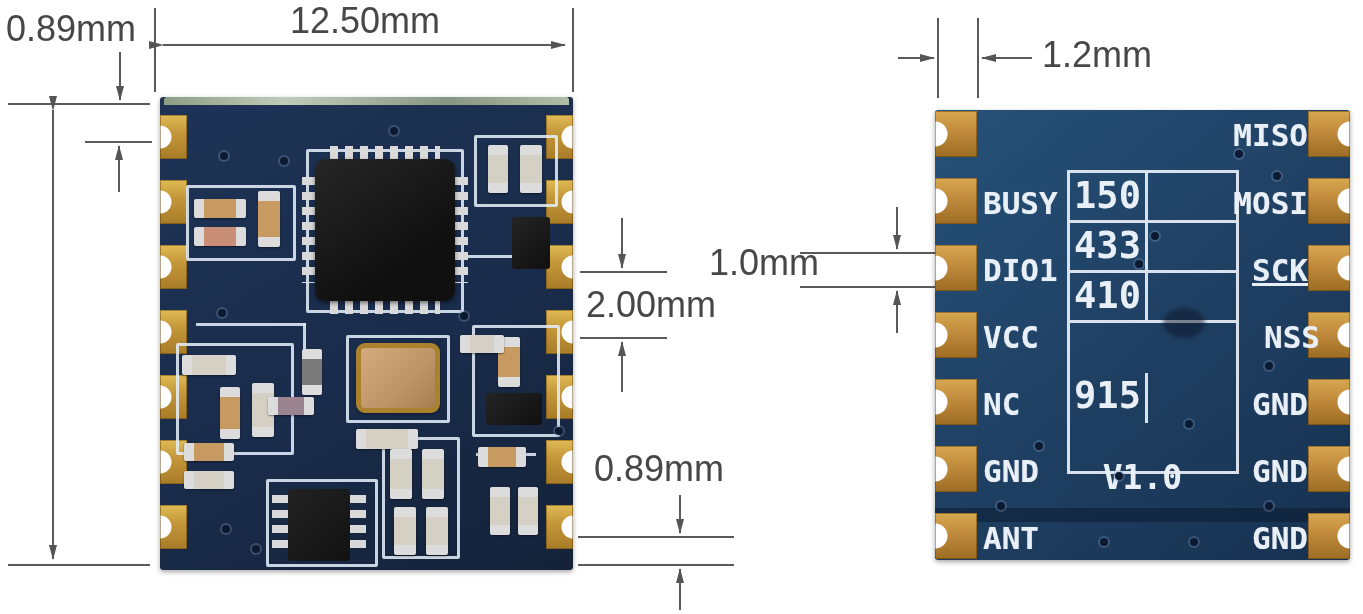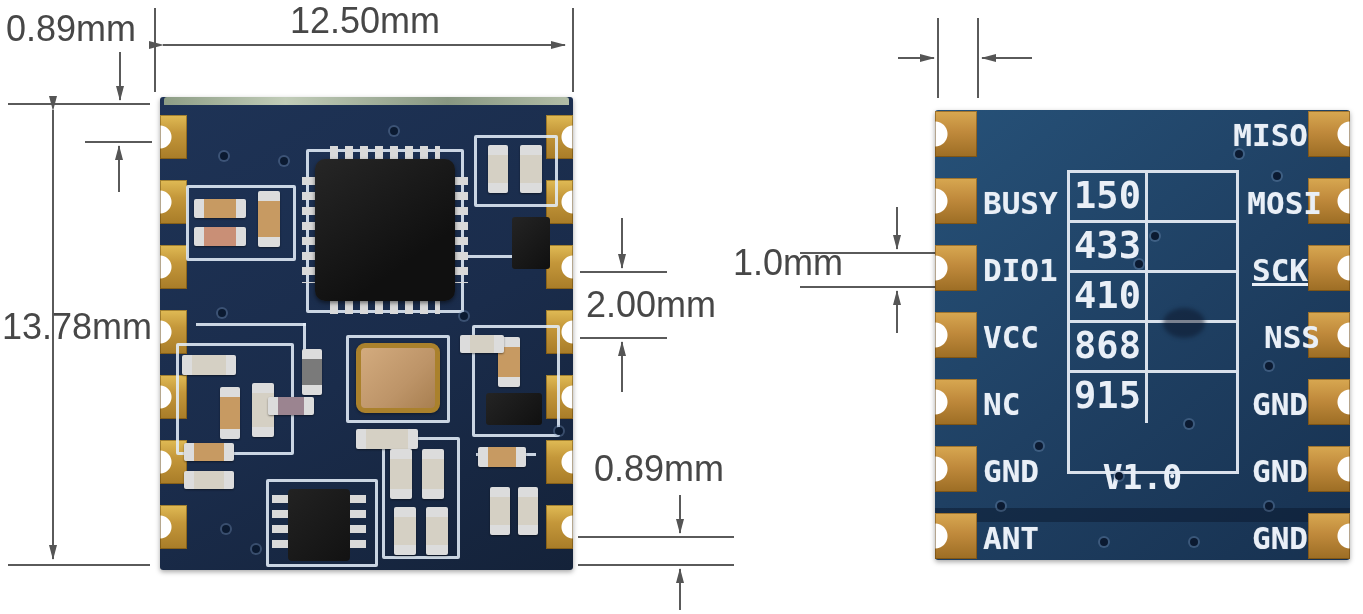--- a/index.html
+++ b/index.html
@@ -145,24 +145,24 @@
 
       <line x1="800" y1="253" x2="938" y2="253"></line>
       <line x1="800" y1="287" x2="938" y2="287"></line>
       <line x1="897" y1="207" x2="897" y2="249" marker-end="url(#ah)"></line>
       <line x1="897" y1="333" x2="897" y2="291" marker-end="url(#ah)"></line>
     </g>
   </svg>
 
   <div class="dim-label" style="left:6px; top:8px;">0.89mm</div>
   <div class="dim-label" style="left:265px; top:0px; width:200px; text-align:center;">12.50mm</div>
-  <div class="dim-label" style="left:2px; top:306px;">13.78mm</div>
   <div class="dim-label" style="left:586px; top:284px;">2.00mm</div>
   <div class="dim-label" style="left:594px; top:448px;">0.89mm</div>
-  <div class="dim-label" style="left:733px; top:242px;">1.0mm</div>
+  <div class="dim-label" style="left:1042px; top:34px;">1.2mm</div>
+  <div class="dim-label" style="left:709px; top:242px;">1.0mm</div>
 
   <div class="module front-module">
     <div class="edge-strip"></div>
 
     <div class="pad f-left" style="top:18px;"></div>
     <div class="pad f-left" style="top:83px;"></div>
     <div class="pad f-left" style="top:148px;"></div>
     <div class="pad f-left" style="top:213px;"></div>
     <div class="pad f-left" style="top:278px;"></div>
     <div class="pad f-left" style="top:343px;"></div>
@@ -257,39 +257,36 @@
     <div class="pad b-right" style="top:403px;"></div>
 
     <div class="pin-label" style="left:48px; top:76px;">BUSY</div>
     <div class="pin-label" style="left:48px; top:143px;">DIO1</div>
     <div class="pin-label" style="left:48px; top:210px;">VCC</div>
     <div class="pin-label" style="left:48px; top:277px;">NC</div>
     <div class="pin-label" style="left:48px; top:344px;">GND</div>
     <div class="pin-label" style="left:48px; top:411px;">ANT</div>
 
     <div class="pin-label right" style="right:42px; top:8px;">MISO</div>
-    <div class="pin-label right" style="right:28px; top:76px;">MOSI</div>
+    <div class="pin-label right" style="right:42px; top:76px;">MOSI</div>
     <div class="pin-label right" style="right:42px; top:143px;text-decoration:underline;">SCK</div>
     <div class="pin-label right" style="right:30px; top:210px;">NSS</div>
     <div class="pin-label right" style="right:42px; top:277px;">GND</div>
     <div class="pin-label right" style="right:42px; top:344px;">GND</div>
     <div class="pin-label right" style="right:42px; top:411px;">GND</div>
 
     <div class="freq-table">
       <div class="freq-row" style="top:0px;">
         <div class="freq-cell">150</div>
       </div>
       <div class="freq-row" style="top:50px;">
         <div class="freq-cell">433</div>
       </div>
       <div class="freq-row" style="top:100px;">
         <div class="freq-cell">410</div>
-      </div>
-      <div class="freq-row" style="top:150px;">
-        <div class="freq-cell">868</div>
       </div>
       <div class="freq-row" style="top:200px;">
         <div class="freq-cell">915</div>
       </div>
     </div>
 
     <div class="version-text">V1.0</div>
 
     <div class="blob" style="left:228px; top:198px; width:42px; height:30px;"></div>
     <div class="via" style="left:300px; top:40px;"></div>

